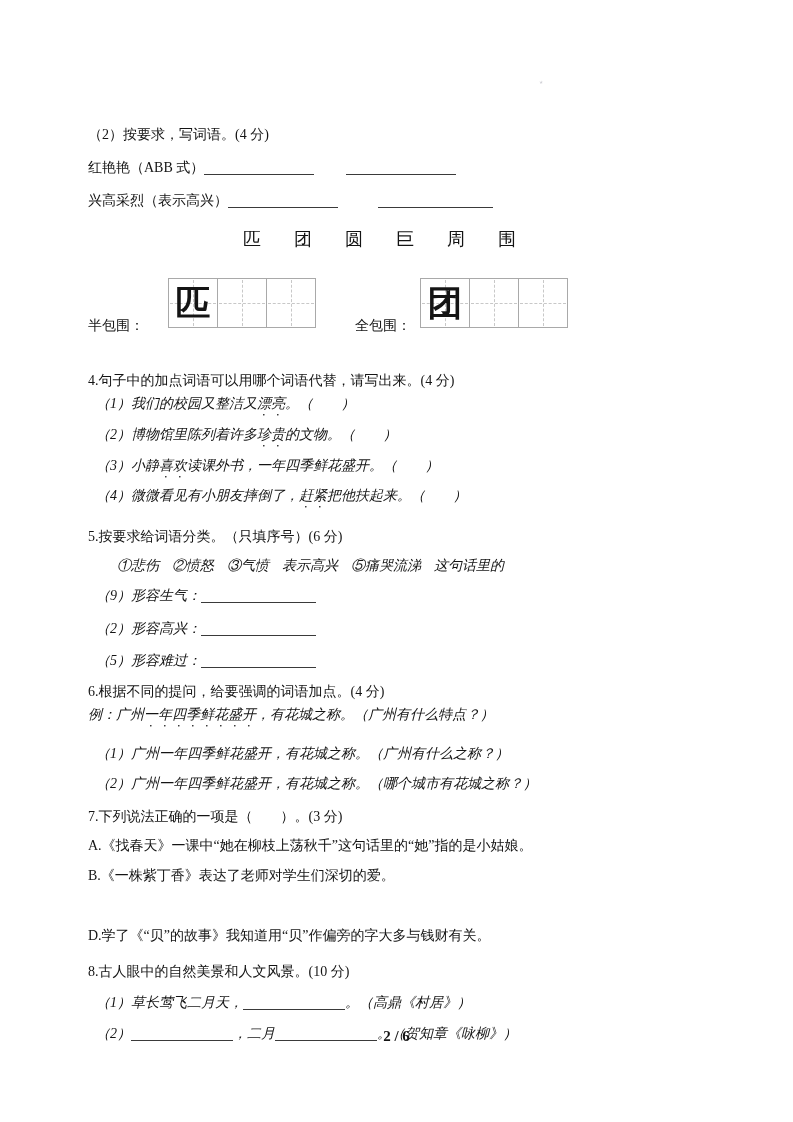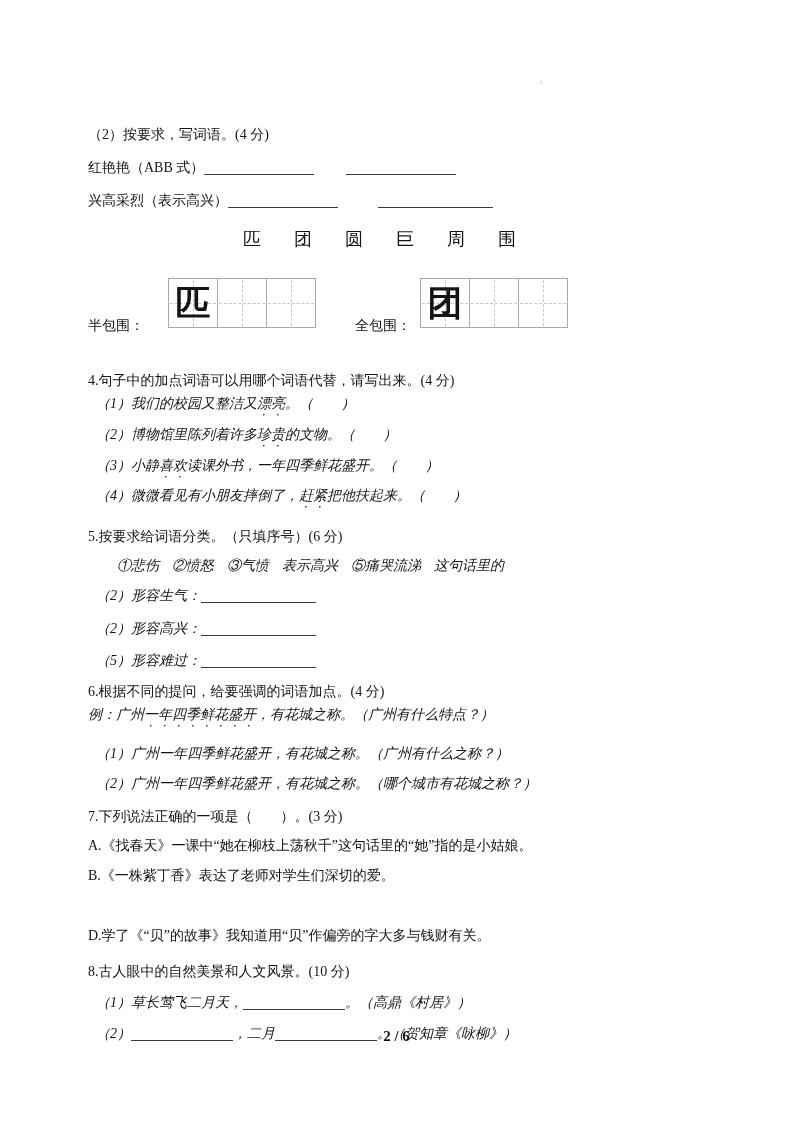--- a/index.html
+++ b/index.html
@@ -136,21 +136,21 @@
   <div class="ln" style="top:502px">5.按要求给词语分类。（只填序号）(6 分)</div>
   <div class="ln kai" style="top:531px;left:117px;display:flex;gap:13px">
     <span>①悲伤</span>
     <span>②愤怒</span>
     <span>③气愤</span>
     <span>表示高兴</span>
     <span>⑤痛哭流涕</span>
     <span>这句话里的</span>
   </div>
   <div class="ln indent" style="top:559px">
-    <span>（2）形容生气：</span><span class="blank w115"></span>
+    <span>（9）形容生气：</span><span class="blank w115"></span>
   </div>
   <div class="ln indent" style="top:592px">
     <span>（2）形容高兴：</span><span class="blank w115"></span>
   </div>
   <div class="ln indent" style="top:624px">
     <span>（5）形容难过：</span><span class="blank w115"></span>
   </div>
 
   <div class="ln" style="top:657px">6.根据不同的提问，给要强调的词语加点。(4 分)</div>
   <div class="ln kai" style="top:680px">

